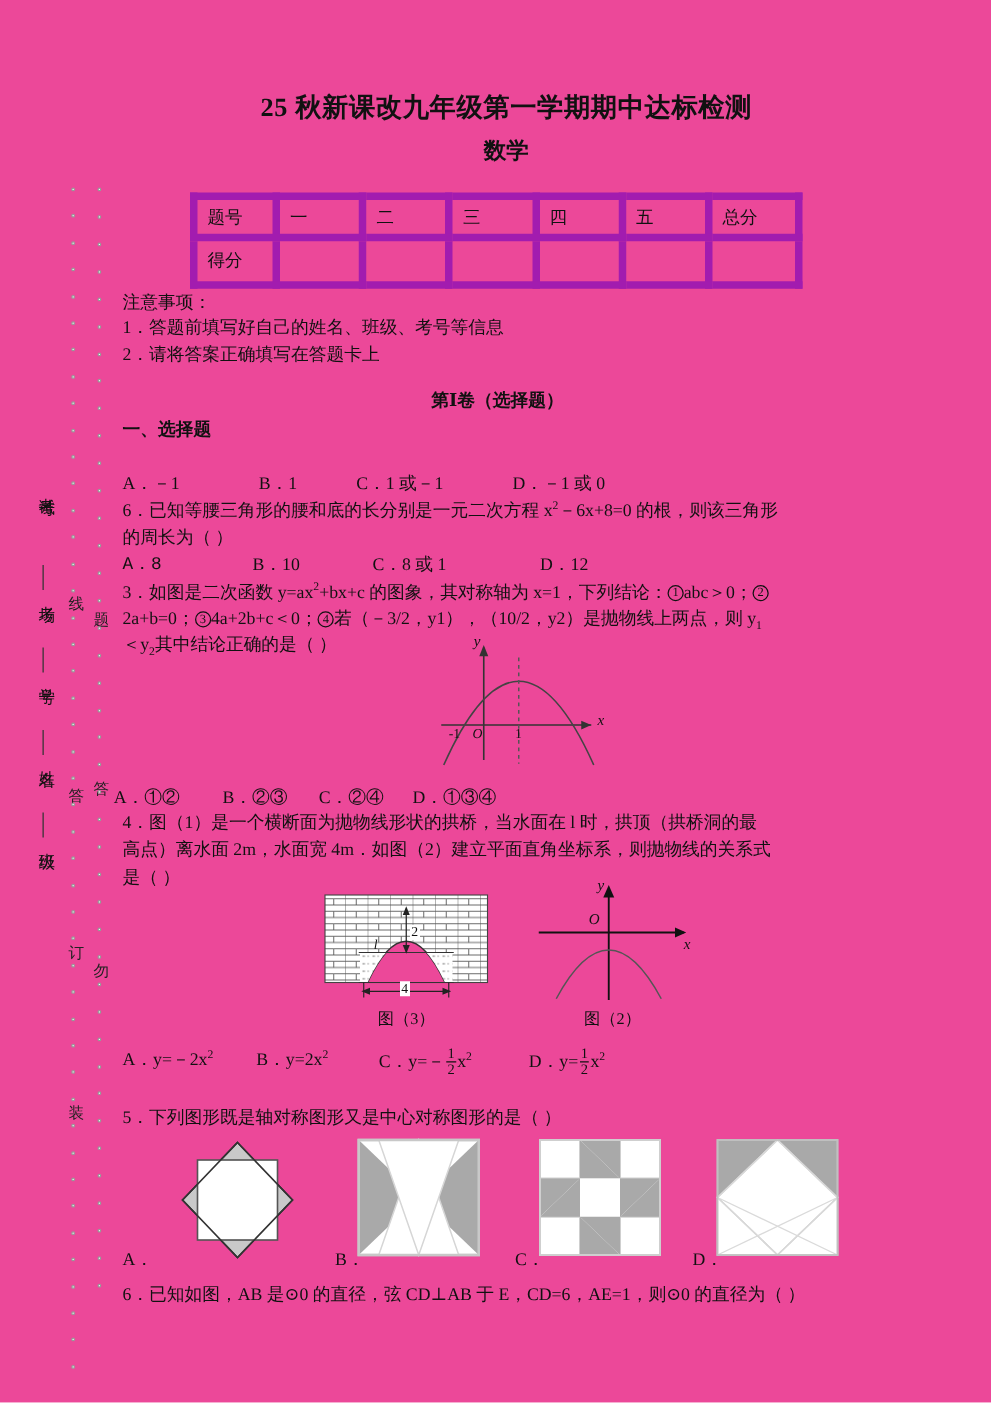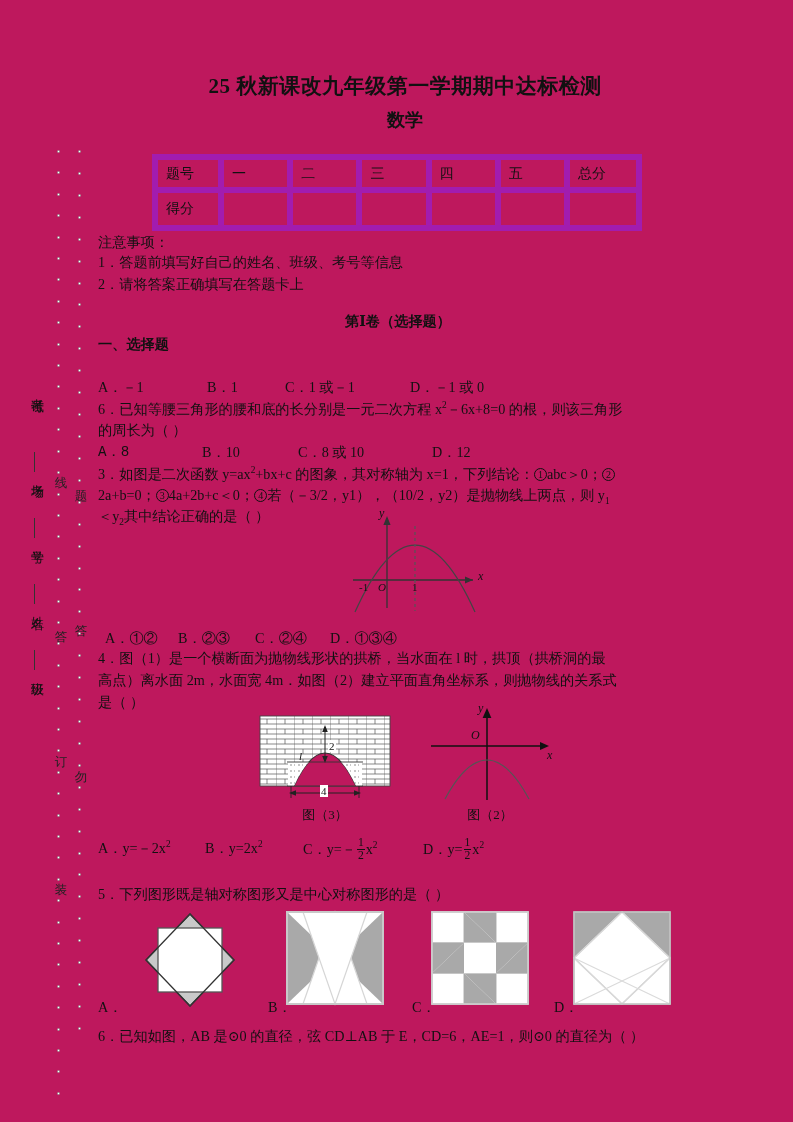--- a/index.html
+++ b/index.html
@@ -3,21 +3,21 @@
 <meta charset="utf-8">
 <style>
   * { box-sizing: border-box; margin: 0; padding: 0; }
   html, body {
     width: 793px; height: 1122px;
     background: #ffffff;
     font-family: "Liberation Serif", "DejaVu Serif", serif;
     color: #111;
     overflow: hidden;
   }
-  #page { position: relative; width: 793px; height: 1122px; background: #be185d; }
+  #page { position: relative; width: 793px; height: 1122px; background: #ec4899; }
 
   
   #binding { position: absolute; left: 0; top: 0; width: 95px; height: 1122px; }
 
   .dotline { position: absolute; width: 6px; display: flex; flex-direction: column;
              align-items: center; justify-content: space-between; }
   .dotline i { display: block; width: 3px; height: 3px; border: 0.7px solid #999;
                border-radius: 50%; background: #fff; }
 
   .vfield { position: absolute; writing-mode: vertical-rl; text-orientation: upright;
@@ -217,21 +217,21 @@
   <div class="txt" style="left:207px; top:377px;">B．1</div>
   <div class="txt" style="left:285px; top:377px;text-align:center;">C．1 或－1</div>
   <div class="txt" style="left:410px; top:377px;">D．－1 或 0</div>
 
   <div class="txt" style="left:98px; top:399px;">
     <span>6．已知等腰三角形的腰和底的长分别是一元二次方程 x</span><sup>2</sup><span>－6x+8=0 的根，则该三角形</span>
   </div>
   <div class="txt" style="left:98px; top:420px;">的周长为（    ）</div>
   <div class="txt" style="left:98px; top:442px;font-family:Liberation Mono, monospace;">A．8</div>
   <div class="txt" style="left:202px; top:442px;">B．10</div>
-  <div class="txt" style="left:298px; top:442px;">C．8 或 10</div>
+  <div class="txt" style="left:298px; top:442px;">C．8 或 1</div>
   <div class="txt" style="left:432px; top:442px;">D．12</div>
 
   <div class="txt" style="left:98px; top:464px;">
     <span>3．如图是二次函数 y=ax</span><sup>2</sup><span>+bx+c 的图象，其对称轴为 x=1，下列结论：</span><span class="circ">1</span><span>abc＞0；</span><span class="circ">2</span>
   </div>
   <div class="txt" style="left:98px; top:485px;">
     <span>2a+b=0；</span><span class="circ">3</span><span>4a+2b+c＜0；</span><span class="circ">4</span><span>若（－3/2，y1），（10/2，y2）是抛物线上两点，则 y</span><sub>1</sub>
   </div>
   <div class="txt" style="left:98px; top:506px;">
     <span>＜y</span><sub>2</sub><span>其中结论正确的是（    ）</span>
@@ -250,21 +250,21 @@
 
       <line x1="80" y1="18" x2="80" y2="103" stroke="#555" stroke-width="1.2" stroke-dasharray="3,3"></line>
     </svg>
     <div style="position:absolute; left:44px; top:-2px; font-size:12px; font-style:italic;">y</div>
     <div style="position:absolute; left:143px; top:61px; font-size:12px; font-style:italic;">x</div>
     <div style="position:absolute; left:43px; top:73px; font-size:11px; font-style:italic;">O</div>
     <div style="position:absolute; left:24px; top:73px; font-size:11px;">-1</div>
     <div style="position:absolute; left:77px; top:73px; font-size:11px;">1</div>
   </div>
 
-  <div class="txt" style="left:105px; top:628px;">A．①②</div>
+  <div class="txt" style="left:91px; top:628px;">A．①②</div>
   <div class="txt" style="left:178px; top:628px;">B．②③</div>
   <div class="txt" style="left:255px; top:628px;">C．②④</div>
   <div class="txt" style="left:330px; top:628px;">D．①③④</div>
 
   <div class="txt" style="left:98px; top:648px;">4．图（1）是一个横断面为抛物线形状的拱桥，当水面在 l 时，拱顶（拱桥洞的最</div>
   <div class="txt" style="left:98px; top:670px;">高点）离水面 2m，水面宽 4m．如图（2）建立平面直角坐标系，则抛物线的关系式</div>
   <div class="txt" style="left:98px; top:692px;">是（    ）</div>
 
   <div class="fig" style="left:258px; top:714px;">
     <svg width="134" height="90" viewBox="0 0 134 90">

